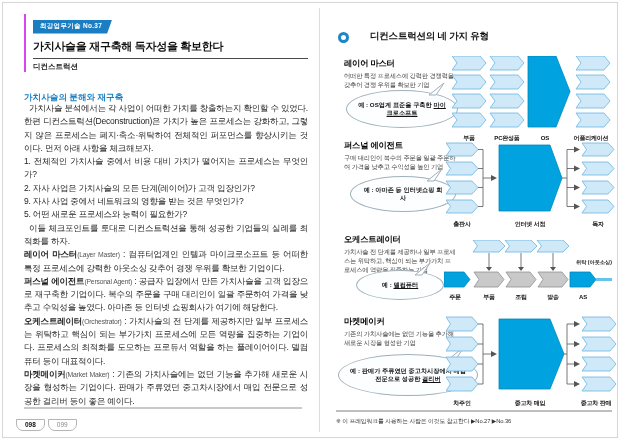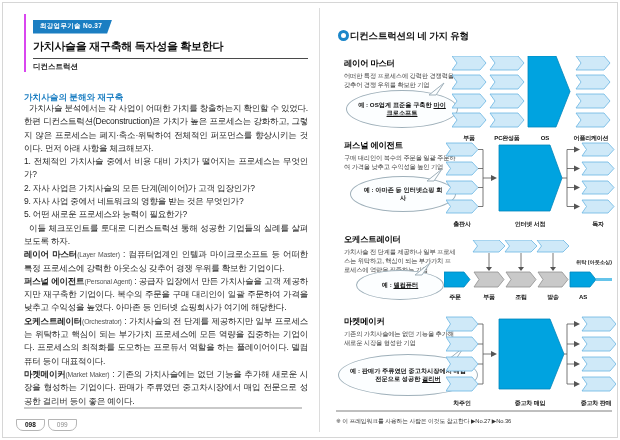--- a/index.html
+++ b/index.html
@@ -25,21 +25,21 @@
   .chk{display:block;}
   .term{font-weight:bold;}
   .en{font-size:6.8px;color:#555;}
   .foot-rule-l{position:absolute;left:24px;top:407px;width:278px;height:2px;background:#c9c9c9;}
   .tabs{position:absolute;left:16px;top:419px;display:flex;gap:3px;}
   .tab{font-size:6.5px;border:1px solid #b5b5b5;border-radius:0 0 7px 7px;padding:1px 8px 2px 8px;background:#fff;}
   .tab.cur{font-weight:bold;color:#111;}
   .tab.oth{color:#8a8a8a;}
 
   
-  .r-heading{position:absolute;left:338px;top:30px;display:flex;align-items:flex-start;gap:1px;}
+  .r-heading{position:absolute;left:338px;top:30px;display:flex;align-items:flex-end;gap:21px;}
   .bullseye{width:5px;height:5px;background:#fff;border:3px solid #1b86c9;border-radius:50%;}
   .r-heading b{font-size:9.5px;color:#111;letter-spacing:-.2px;}
 
   .sblock{position:absolute;width:112px;}
   .stitle{font-size:8.3px;font-weight:bold;color:#000;margin-bottom:2px;letter-spacing:-.2px;}
   .sdesc{font-size:6.3px;line-height:9.2px;color:#3a3a3a;letter-spacing:-.2px;}
 
   .bubble{position:absolute;border:1px solid #9fb0ba;border-radius:50%;background:#fcfeff;
           display:flex;align-items:center;justify-content:center;text-align:center;
           font-size:6.2px;font-weight:bold;line-height:8.2px;color:#111;padding:3px 10px;box-sizing:border-box;}
@@ -74,23 +74,23 @@
   </div>
 
   <div class="sec-head">가치사슬의 분해와 재구축</div>
 
   <div class="body">
     <p class="indent">가치사슬 분석에서는 각 사업이 어떠한 가치를 창출하는지 확인할 수 있었다. 한편 디컨스트럭션(Deconstruction)은 가치가 높은 프로세스는 강화하고, 그렇지 않은 프로세스는 폐지·축소·위탁하여 전체적인 퍼포먼스를 향상시키는 것이다. 먼저 아래 사항을 체크해보자.</p>
     <span class="chk">1. 전체적인 가치사슬 중에서 비용 대비 가치가 떨어지는 프로세스는 무엇인가?</span>
     <span class="chk">2. 자사 사업은 가치사슬의 모든 단계(레이어)가 고객 입장인가?</span>
     <span class="chk">9. 자사 사업 중에서 네트워크의 영향을 받는 것은 무엇인가?</span>
     <span class="chk">5. 어떤 새로운 프로세스와 능력이 필요한가?</span>
-    <p class="indent">이들 체크포인트를 토대로 디컨스트럭션 통해 성공한 기업들의 실례를 살펴보도록 하자.</p>
+    <p class="indent">이들 체크포인트를 토대로 디컨스트럭션을 통해 성공한 기업들의 실례를 최적화를 하자.</p>
     <p><span class="term">레이어 마스터</span><span class="en">(Layer Master)</span><span> : 컴퓨터업계인 인텔과 마이크로소프트 등 어떠한 특정 프로세스에 강력한 아웃소싱 갖추어 경쟁 우위를 확보한 기업이다.</span></p>
-    <p><span class="term">퍼스널 에이전트</span><span class="en">(Personal Agent)</span><span> : 공급자 입장에서 만든 가치사슬을 고객 제공하지만 재구축한 기업이다. 복수의 주문을 구매 대리인이 일괄 주문하여 가격을 낮추고 수익성을 높였다. 아마존 등 인터넷 쇼핑회사가 여기에 해당한다.</span></p>
+    <p><span class="term">퍼스널 에이전트</span><span class="en">(Personal Agent)</span><span> : 공급자 입장에서 만든 가치사슬을 고객 입장으로 재구축한 기업이다. 복수의 주문을 구매 대리인이 일괄 주문하여 가격을 낮추고 수익성을 높였다. 아마존 등 인터넷 쇼핑회사가 여기에 해당한다.</span></p>
     <p><span class="term">오케스트레이터</span><span class="en">(Orchestrator)</span><span> : 가치사슬의 전 단계를 제공하지만 일부 프로세스는 위탁하고 핵심이 되는 부가가치 프로세스에 모든 역량을 집중하는 기업이다. 프로세스의 최적화를 도모하는 프로듀서 역할을 하는 플레이어이다. 델컴퓨터 등이 대표적이다.</span></p>
     <p><span class="term">마켓메이커</span><span class="en">(Market Maker)</span><span> : 기존의 가치사슬에는 없던 기능을 추가해 새로운 시장을 형성하는 기업이다. 판매가 주류였던 중고차시장에서 매입 전문으로 성공한 걸리버 등이 좋은 예이다.</span></p>
   </div>
 
   <div class="foot-rule-l"></div>
   <div class="tabs">
     <span class="tab cur">098</span>
     <span class="tab oth">099</span>
   </div>
 

